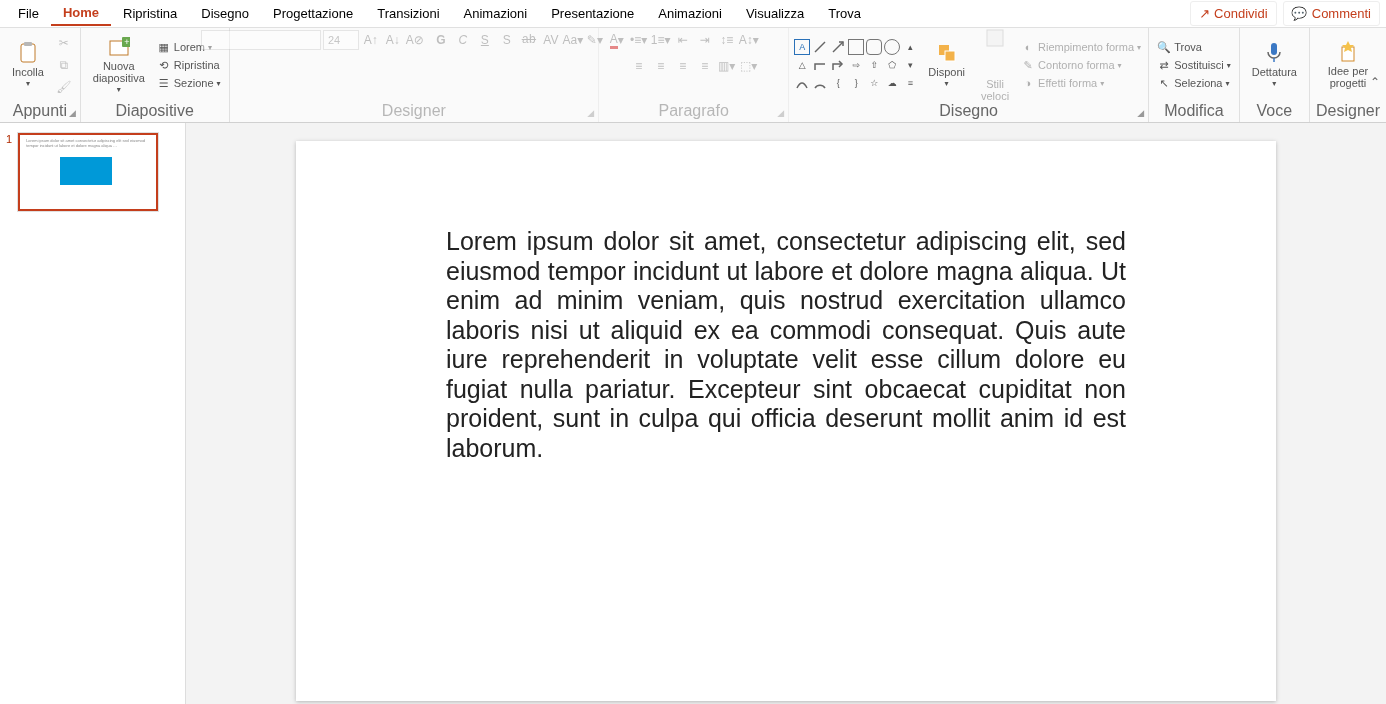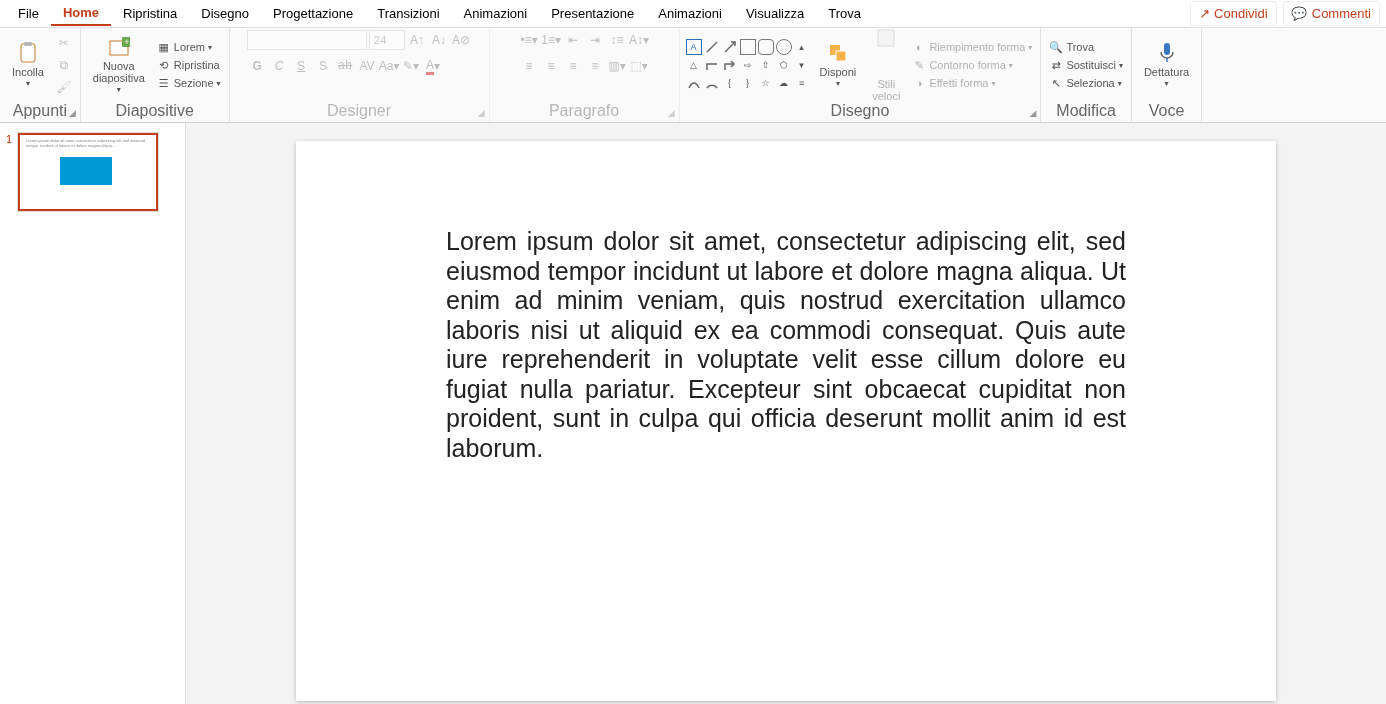--- a/index.html
+++ b/index.html
@@ -125,21 +125,21 @@
             <span class="ic">☰</span>
             <span>Sezione</span>
             <span style="font-size:8px;">▾</span>
           </div>
       </div>
     </div>
     <div class="group-label">Diapositive</div>
   </div>
 
   <div class="group disabled" style="min-width:260px;">
-    <div class="group-body" style="flex-direction:column; gap:6px; align-items:flex-start;">
+    <div class="group-body" style="gap:6px; align-items:flex-start;">
       <div class="toolrow">
         <div class="fontbox"></div>
         <div class="sizebox">24</div>
         <div class="iconbtn">A↑</div>
         <div class="iconbtn">A↓</div>
         <div class="iconbtn">A⊘</div>
       </div>
       <div class="toolrow">
         <div class="iconbtn" style="font-weight:bold;">G</div>
         <div class="iconbtn" style="font-style:italic;">C</div>
@@ -303,20 +303,36 @@
               <line x1="8" y1="16" x2="8" y2="20" stroke="#3b78c4" stroke-width="1.5"></line>
             </svg>
           </div>
         <span>Dettatura</span>
           <span style="font-size:8px;">▾</span>
       </div>
     </div>
     <div class="group-label">Voce</div>
   </div>
 
+  <div class="group" style="border-right:none;">
+    <div class="group-body">
+      <div class="bigbtn">
+        <div class="ic">
+            <svg width="20" height="22">
+              <rect x="4" y="6" width="12" height="14" fill="#fff" stroke="#d28a2a"></rect>
+              <polygon points="10,0 12,4 16,4 13,7 14,11 10,9 6,11 7,7 4,4 8,4" fill="#f5c24b"></polygon>
+            </svg>
+          </div>
+        <span style="white-space:pre;">Idee per
+progetti</span>
+      </div>
+    </div>
+    <div class="group-label">Designer</div>
+    <span class="collapse-caret">⌃</span>
+  </div>
 
 </div>
 
 <div class="workspace">
   <div class="slidepanel">
     <div class="thumbwrap">
       <div class="thumbnum">1</div>
       <div class="thumb">
         <div class="txt">Lorem ipsum dolor sit amet consectetur adipiscing elit sed eiusmod tempor incidunt ut labore et dolore magna aliqua …</div>
         <div class="imgbox"></div>

